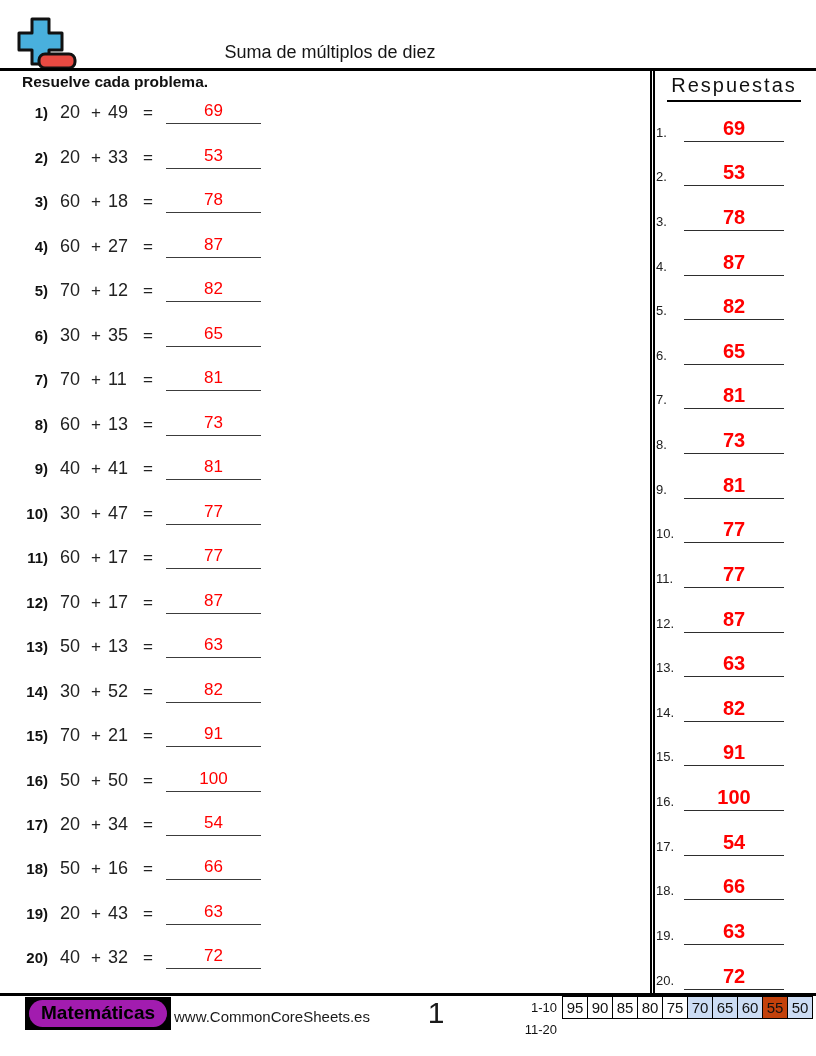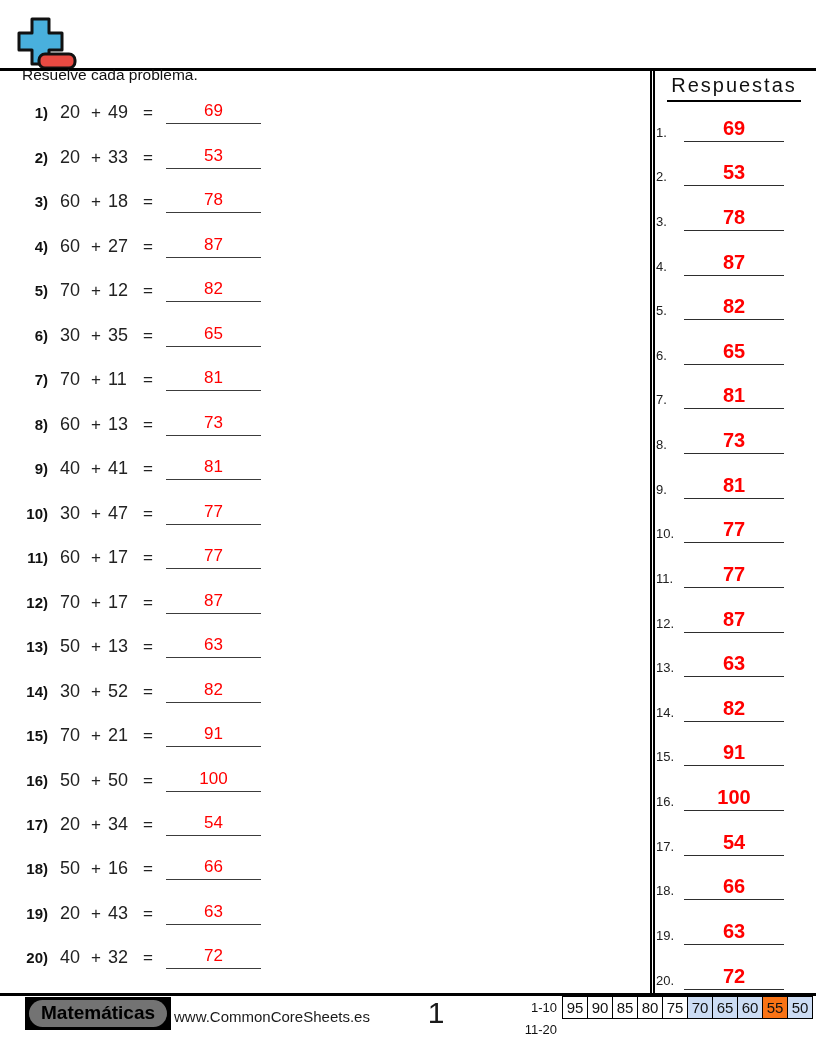--- a/index.html
+++ b/index.html
@@ -11,21 +11,21 @@
   }
   
   .logo { position:absolute; left:16px; top:16px; }
   .doc-title {
     position:absolute; left:330px; top:42px; transform:translateX(-50%);
     font-size:18px; white-space:nowrap; color:#151515;
   }
   .name-row { position:absolute; right:20px; top:44px; font-size:16px; white-space:nowrap; }
   .name-value { color:#ff0000; font-weight:bold; margin-left:4px; }
   .header-rule { position:absolute; left:0; top:68px; width:816px; height:3px; background:#000; }
-  .instructions { position:absolute; left:22px; top:66px; font-size:15.5px; font-weight:normal; }
+  .instructions { position:absolute; left:22px; top:73px; font-size:15.5px; font-weight:bold; }
 
   
   .problems { position:absolute; left:22px; top:80px; width:600px; }
   .prow { height:44.47px; display:flex; align-items:flex-end; }
   .pnum  { width:26px; text-align:right; font-weight:bold; font-size:15px; padding-bottom:3px; }
   .pa    { width:28px; margin-left:8px; text-align:center; font-size:18px; color:#222; padding-bottom:1px; }
   .pop   { width:24px; text-align:center; font-size:17px; color:#222; padding-bottom:1px; }
   .pb    { width:28px; font-size:18px; color:#222; padding-bottom:1px; }
   .peq   { width:24px; text-align:center; font-size:17px; color:#222; padding-bottom:1px; }
   .pline {
@@ -53,21 +53,21 @@
     font-size:20px; font-weight:bold; color:#ff0000; padding-bottom:1px;
   }
 
   
   .footer-rule { position:absolute; left:0; top:993px; width:816px; height:2.5px; background:#000; }
   .brand-box {
     position:absolute; left:25px; top:997px; background:#000;
     padding:3px 4px; display:flex; align-items:center;
   }
   .brand-pill {
-    background:#737373; border-radius:16px; padding:2px 12px 3px 12px;
+    background:#a21caf; border-radius:16px; padding:2px 12px 3px 12px;
     font-size:19px; font-weight:bold; color:#000; white-space:nowrap;
   }
   .website { position:absolute; left:174px; top:1008px; font-size:15px; color:#1a1a1a; }
   .page-number { position:absolute; left:418px; top:996px; width:36px; text-align:center; font-size:30px; color:#1a1a1a; }
   .score-labels {
     position:absolute; left:457px; top:997px; width:100px; text-align:right;
     font-size:13px; line-height:22px; color:#111;
   }
   .score-table { position:absolute; left:562px; top:996px; border-collapse:collapse; }
   .score-table td {
@@ -79,20 +79,21 @@
 <body>
 
 <div class="page">
 
   <div class="logo">
     <svg width="62" height="56" viewBox="0 0 62 56" xmlns="http://www.w3.org/2000/svg">
       <path d="M16 3 h17 v14 h13 v17 h-13 v14 h-17 v-14 h-13 v-17 h13 z" fill="#49b0dd" stroke="#111" stroke-width="3" stroke-linejoin="round"></path>
       <rect x="23" y="38" width="36" height="14" rx="6" fill="#e84a42" stroke="#111" stroke-width="3"></rect>
     </svg>
   </div>
+  <div class="doc-title">Suma de múltiplos de diez</div>
   <div class="header-rule"></div>
   <div class="instructions">Resuelve cada problema.</div>
 
   <div class="problems" id="problems">
       <div class="prow">
         <span class="pnum">1)</span>
         <span class="pa">20</span>
         <span class="pop">+</span>
         <span class="pb">49</span>
         <span class="peq">=</span>
@@ -353,19 +354,19 @@
     <tbody>
       <tr id="score-row-1">
           <td>95</td>
           <td>90</td>
           <td>85</td>
           <td>80</td>
           <td>75</td>
           <td style="background: rgb(204, 220, 244);">70</td>
           <td style="background: rgb(204, 220, 244);">65</td>
           <td style="background: rgb(204, 220, 244);">60</td>
-          <td style="background: #f97316;">55</td>
+          <td style="background: #c2410c;">55</td>
           <td style="background: rgb(204, 220, 244);">50</td>
         </tr>
     </tbody>
   </table>
 
 </div>
 
 </body></html>

